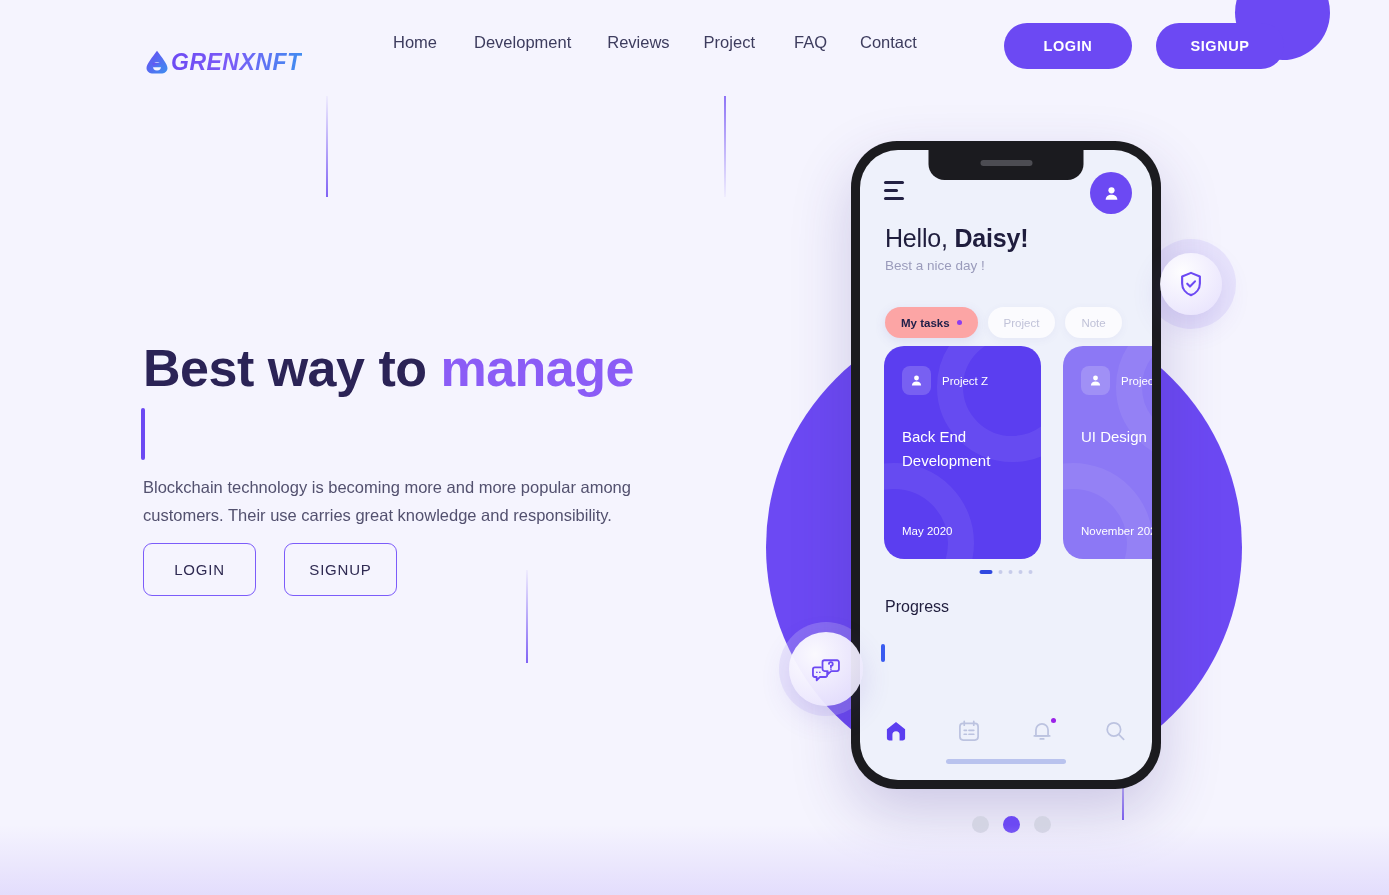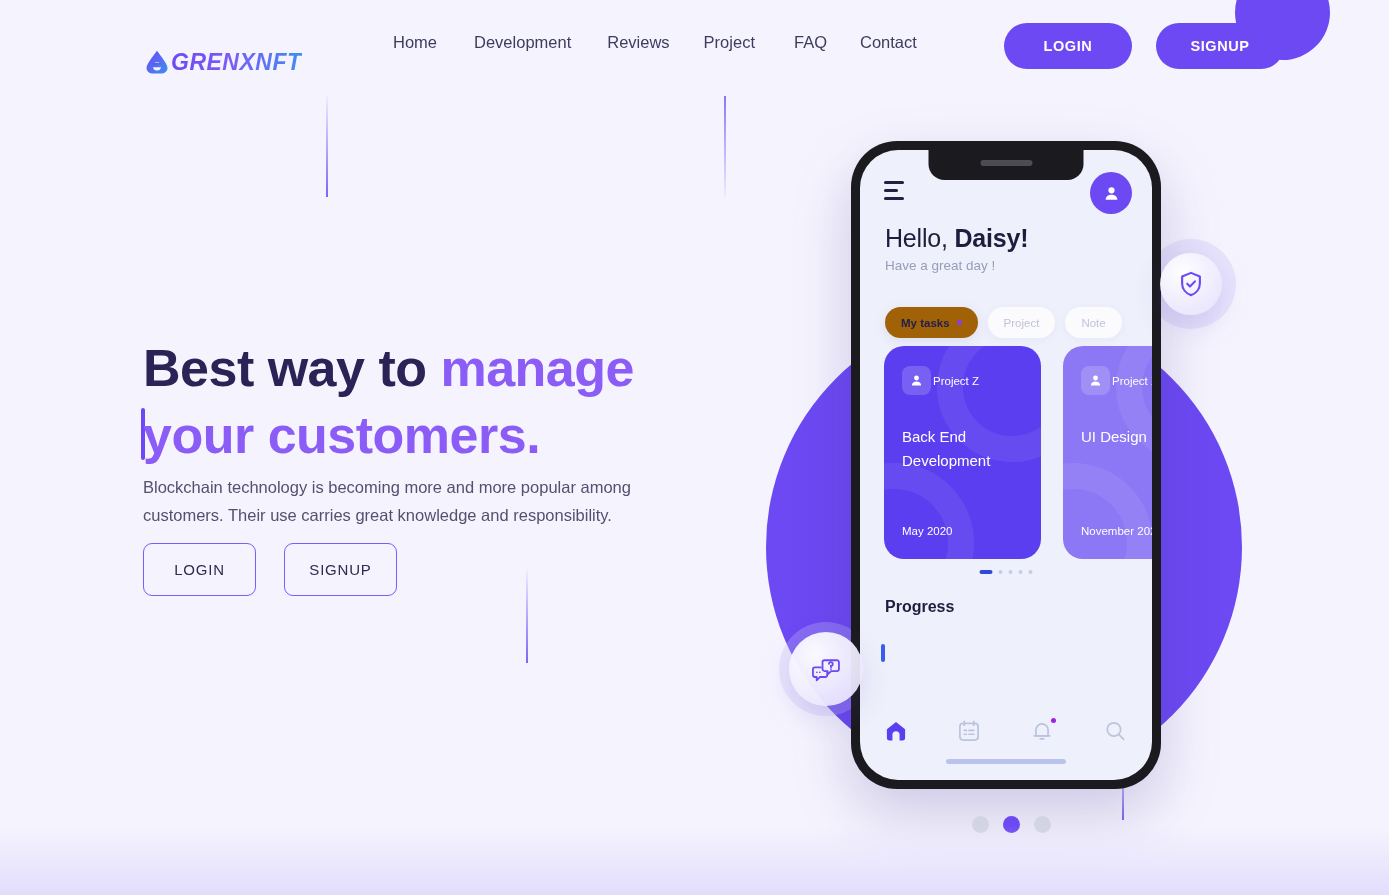--- a/index.html
+++ b/index.html
@@ -134,52 +134,52 @@
   .greet .g1 b { font-weight: bold; }
   .greet .g2 { font-size: 13.5px; color: #9a9bbb; margin-top: 5px; }
 
   .chips { position: absolute; left: 25px; top: 157px; display: flex; gap: 10px; }
   .chip {
     height: 31px; border-radius: 16px; background: #fbfbfe;
     display: flex; align-items: center; justify-content: center; gap: 7px;
     padding: 0 16px; font-size: 11.5px; color: #c0c2d8;
     box-shadow: 0 2px 8px rgba(90,80,170,0.06);
   }
-  .chip.active { color: #20204a; font-weight: bold; background: #a16207; box-shadow: 0 3px 12px rgba(90,80,170,0.12); }
+  .chip.active { color: #20204a; font-weight: bold; background: #fca5a5; box-shadow: 0 3px 12px rgba(90,80,170,0.12); }
   .chip .dot { width: 5px; height: 5px; border-radius: 50%; background: #8c3cf0; }
 
   .cards { position: absolute; left: 24px; top: 196px; display: flex; gap: 22px; }
   .tcard {
     position: relative; width: 157px; height: 213px; border-radius: 20px;
     overflow: hidden; padding: 20px 18px;
   }
   .tcard.c1 { background: #5b3ef0; }
   .tcard.c2 { background: #8c78f5; }
   .tcard .ring {
     position: absolute; border-radius: 50%; border: 26px solid rgba(255,255,255,0.07);
   }
   .tcard .ring.r1 { width: 150px; height: 150px; right: -46px; top: -34px; }
   .tcard .ring.r2 { width: 160px; height: 160px; left: -70px; bottom: -64px; }
-  .tcard-head { display: flex; align-items: center; gap: 2px; }
+  .tcard-head { display: flex; align-items: center; gap: 11px; }
   .tcard-ic {
     width: 29px; height: 29px; border-radius: 8px; background: rgba(255,255,255,0.18);
     display: flex; align-items: center; justify-content: center;
   }
   .tcard-proj { color: #fff; font-size: 11.5px; white-space: nowrap; }
   .tcard-title {
     position: relative; color: #fff; font-size: 15px; line-height: 1.62; margin-top: 30px;
   }
   .tcard-date { position: absolute; left: 18px; bottom: 22px; color: #fff; font-size: 11.5px; }
 
   .dots-row { position: absolute; left: 50%; transform: translateX(-50%); top: 420px;
     display: flex; align-items: center; gap: 6px; }
   .dots-row .d { width: 4px; height: 4px; border-radius: 50%; background: #c7ccea; }
   .dots-row .d.on { width: 13px; height: 4px; border-radius: 2px; background: #2f48e0; }
 
-  .prog-title { position: absolute; left: 25px; top: 448px; font-size: 16px; font-weight: bold; color: #1f1d3d; }
+  .prog-title { position: absolute; left: 25px; top: 448px; font-size: 16px; font-weight: normal; color: #1f1d3d; }
   .prog-card {
     position: absolute; left: 24px; top: 481px; width: 257px; height: 59px;
     background: #fff; border-radius: 14px; display: flex; align-items: center;
     padding: 0 14px; box-shadow: 0 4px 14px rgba(90,80,170,0.07);
   }
   .prog-tick { position: absolute; left: 21px; top: 494px; width: 4px; height: 18px; background: #3a5cf0; border-radius: 2px; }
   .prog-ic {
     width: 36px; height: 36px; border-radius: 50%; background: #5b3ef0;
     display: flex; align-items: center; justify-content: center; margin-right: 12px; flex: none;
   }
@@ -261,21 +261,20 @@
 
     <div class="hdr-btns">
       <button class="btn-pill">LOGIN</button>
       <button class="btn-pill">SIGNUP</button>
     </div>
   </header>
 
   <div class="hero-bar"></div>
   <h1 class="hero-title">
     <span>Best way to </span><span class="accent">manage</span><br>
-    <span class="accent">your customers.</span>
   </h1>
   <p class="hero-sub">Blockchain technology is becoming more and more popular among customers. Their use carries great knowledge and responsibility.</p>
   <div class="hero-ctas">
     <button class="btn-outline">LOGIN</button>
     <button class="btn-outline">SIGNUP</button>
   </div>
 
   <div class="purple-circle"></div>
 
   <div class="badge-halo shield"></div>
@@ -297,21 +296,21 @@
         <svg width="19" height="19" viewBox="0 0 24 24">
           <circle cx="12" cy="8" r="3.9" fill="#fff"></circle>
           <path d="M4.6 20c0-4.1 3.3-6.4 7.4-6.4s7.4 2.3 7.4 6.4z" fill="#fff"></path>
         </svg>
       </div>
 
       <div class="greet">
         <div class="g1">
           <span>Hello, </span><b>Daisy!</b>
         </div>
-        <div class="g2">Have a great day !</div>
+        <div class="g2">Best a nice day !</div>
       </div>
 
       <div class="chips">
         <div class="chip active">
           <span>My tasks</span>
           <span class="dot"></span>
         </div>
         <div class="chip">
           <span>Project</span>
         </div>

